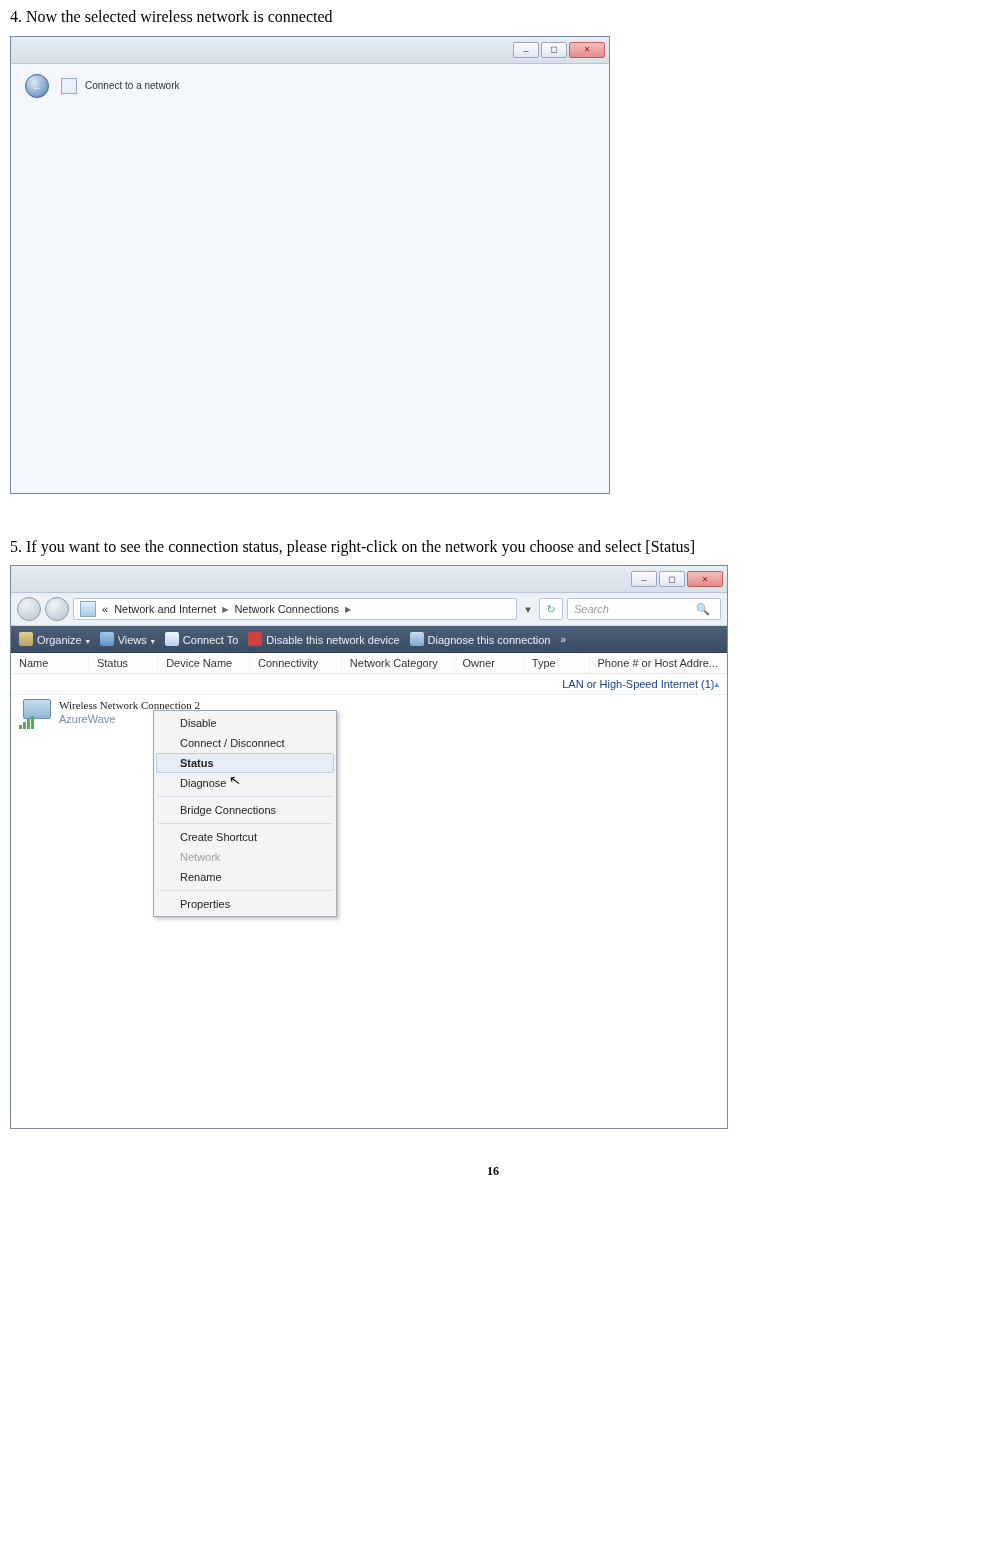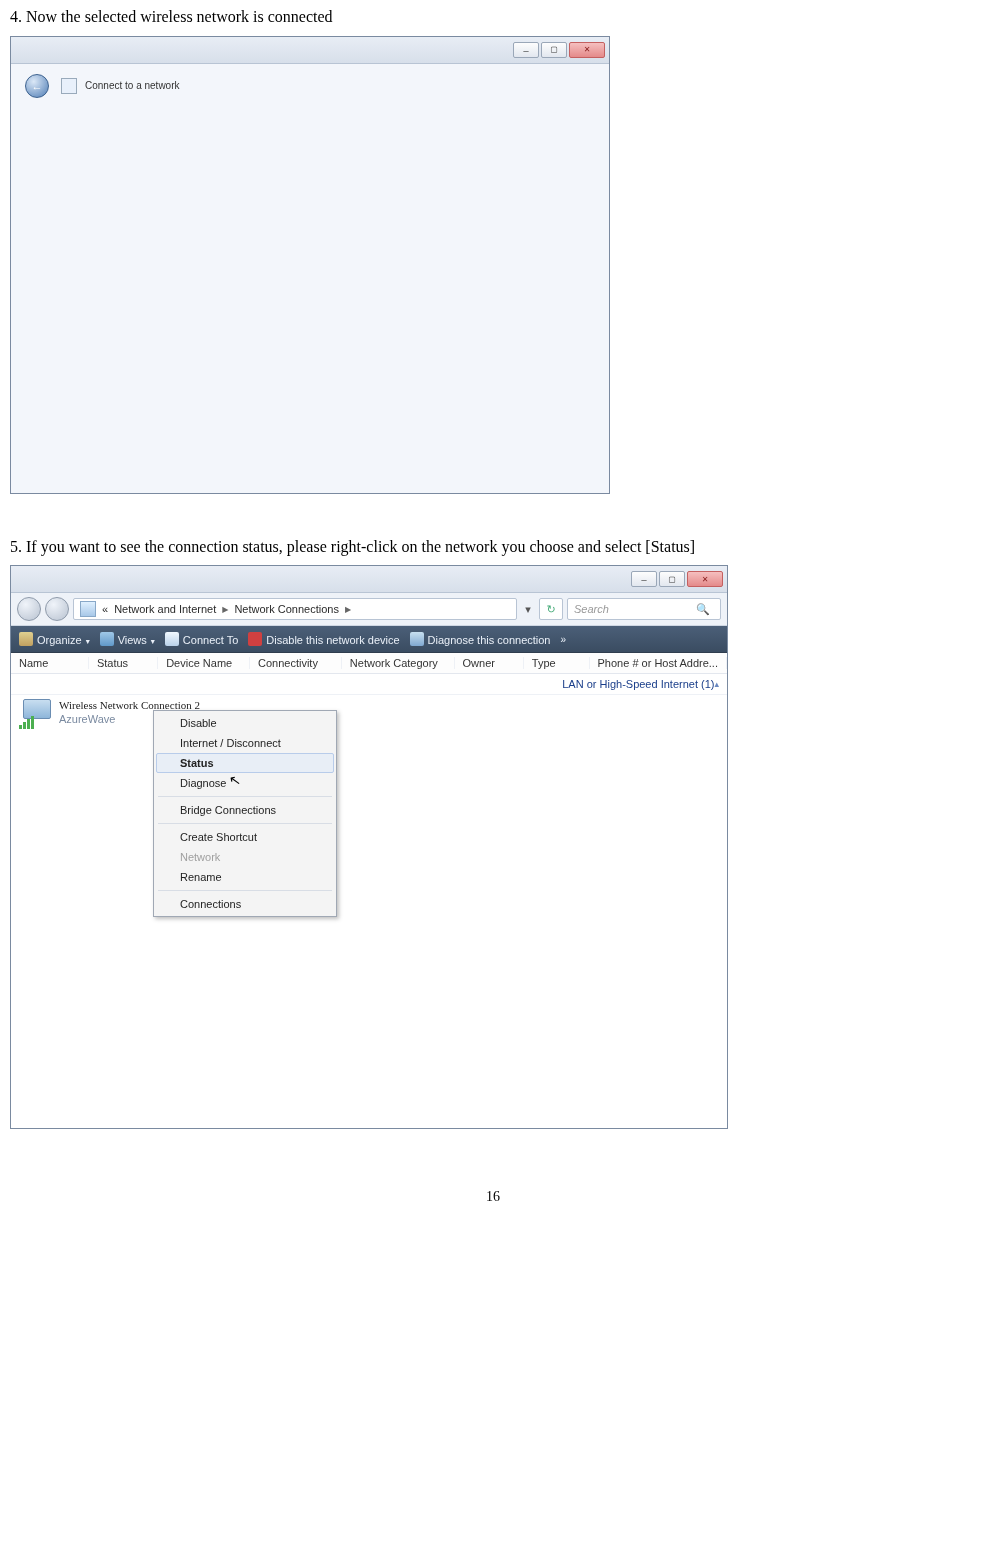--- a/index.html
+++ b/index.html
@@ -11,22 +11,23 @@
     padding: 0 10px;
     width: 966px;
   }
   .step-text {
     font-size: 16px;
     margin: 4px 0 6px 0;
     line-height: 1.6;
   }
   .page-num {
     text-align: center;
-    font-size: 14px;
-    margin-top: 60px;
+    font-size: 12px;
+    margin-top: 35px;
+    font-weight: bold;
   }
 
   
   .win {
     border: 1px solid #7a8aa0;
     background: #f3f6fb;
     font-family: "Segoe UI", Tahoma, sans-serif;
     font-size: 12px;
     color: #333;
     position: relative;
@@ -273,29 +274,29 @@
           </div>
       </div>
       <div class="conn-text">
         <div class="name">Wireless Network Connection 2</div>
         <div class="sub">AzureWave</div>
       </div>
     </div>
 
     <div class="ctxmenu">
       <div class="mi">Disable</div>
-      <div class="mi">Internet / Disconnect</div>
+      <div class="mi">Connect / Disconnect</div>
       <div class="mi sel">Status</div>
       <div class="mi">Diagnose</div>
       <div class="sep"></div>
       <div class="mi">Bridge Connections</div>
       <div class="sep"></div>
       <div class="mi">Create Shortcut</div>
       <div class="mi disabled">Network</div>
       <div class="mi">Rename</div>
       <div class="sep"></div>
-      <div class="mi">Connections</div>
+      <div class="mi">Properties</div>
     </div>
     <div class="cursor">↖</div>
   </div>
 </div>
 
 <div class="page-num">16</div>
 
 </body></html>

